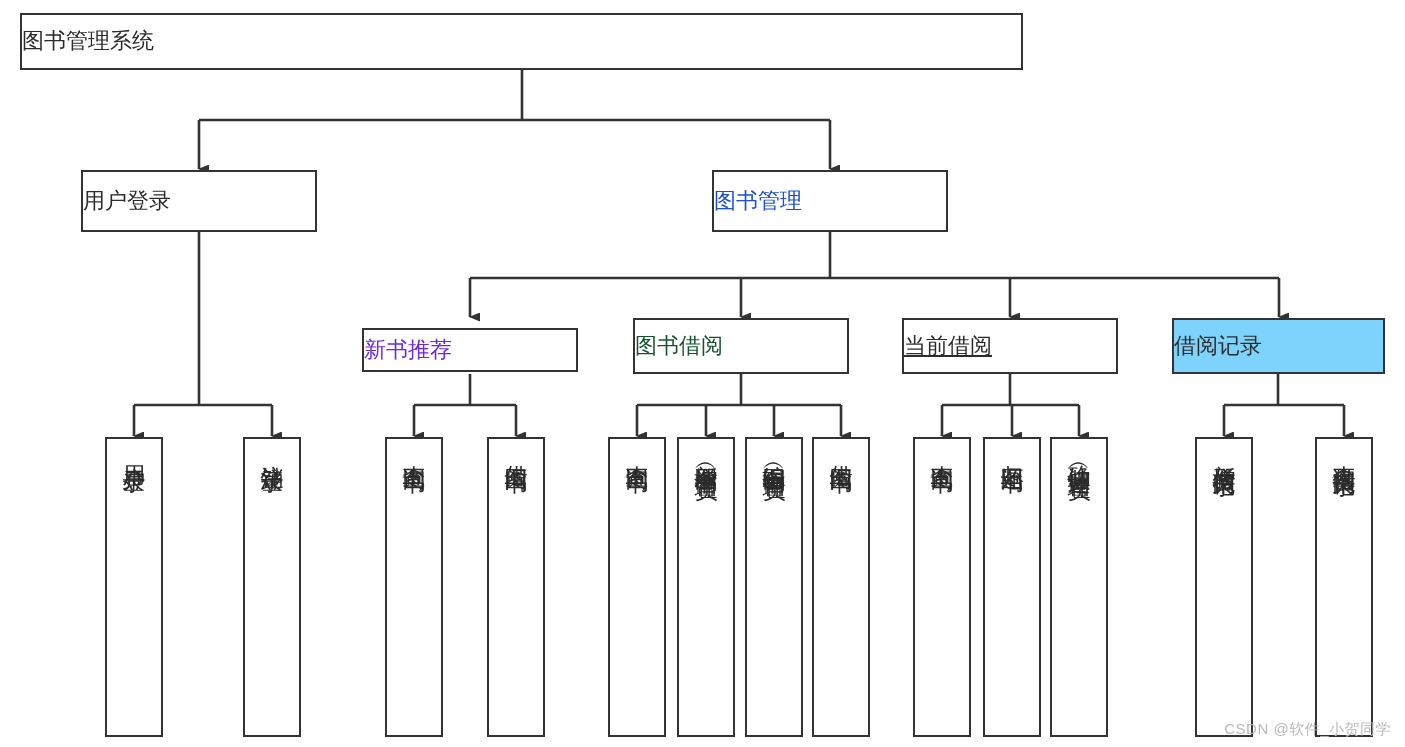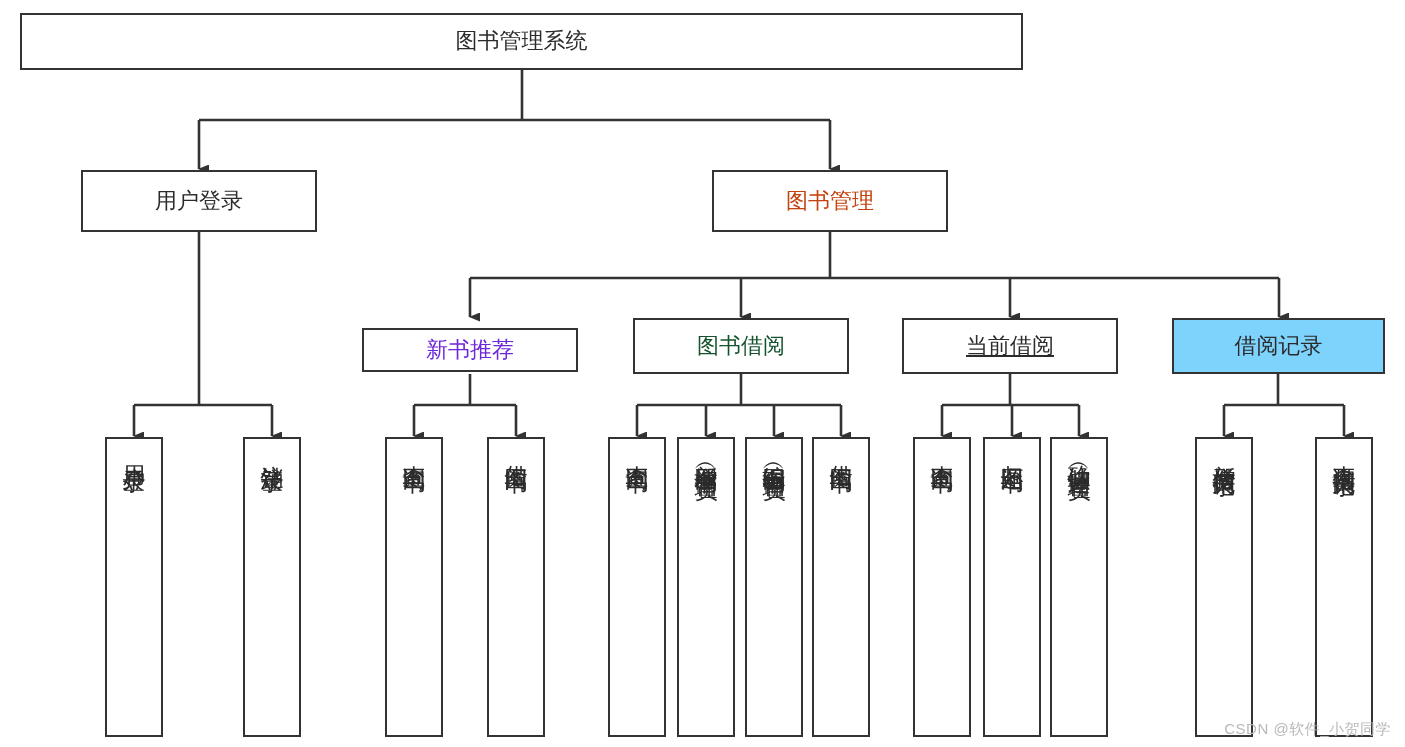--- a/index.html
+++ b/index.html
@@ -26,21 +26,21 @@
     height: 747px;
     pointer-events: none;
   }
   .node {
     position: absolute;
     box-sizing: border-box;
     background: #ffffff;
     border: 2px solid #333333;
     display: flex;
     align-items: center;
-    justify-content: center;
+    justify-content: flex-start;
     color: #2b2b2b;
     line-height: 1.22;
     z-index: 2;
   }
   .node-label {
     display: block;
     text-align: center;
     white-space: pre-line;
   }
   .node.horizontal .node-label {
@@ -118,21 +118,21 @@
       </g>
   </svg>
 
   <div id="node-group">
       <div class="node horizontal" style="left: 20px; top: 13px; width: 1003px; height: 57px; border-color: rgb(51, 51, 51); background: rgb(255, 255, 255); color: rgb(43, 43, 43);">
         <span class="node-label">图书管理系统</span>
       </div>
       <div class="node horizontal" style="left: 81px; top: 170px; width: 236px; height: 62px; border-color: rgb(51, 51, 51); background: rgb(255, 255, 255); color: rgb(43, 43, 43);">
         <span class="node-label">用户登录</span>
       </div>
-      <div class="node horizontal" style="left: 712px; top: 170px; width: 236px; height: 62px; border-color: rgb(51, 51, 51); background: rgb(255, 255, 255); color: #c2410c;">
+      <div class="node horizontal" style="left: 712px; top: 170px; width: 236px; height: 62px; border-color: rgb(51, 51, 51); background: rgb(255, 255, 255); color: #1d4ed8;">
         <span class="node-label">图书管理</span>
       </div>
       <div class="node horizontal" style="left: 362px; top: 328px; width: 216px; height: 44px; border-color: rgb(51, 51, 51); background: rgb(255, 255, 255); color: #6d28d9;">
         <span class="node-label">新书推荐</span>
       </div>
       <div class="node horizontal" style="left: 633px; top: 318px; width: 216px; height: 56px; border-color: rgb(51, 51, 51); background: rgb(255, 255, 255); color: #14532d;">
         <span class="node-label">图书借阅</span>
       </div>
       <div class="node horizontal" style="left: 902px; top: 318px; width: 216px; height: 56px; border-color: rgb(51, 51, 51); background: rgb(255, 255, 255); color: rgb(43, 43, 43); text-decoration: underline;">
         <span class="node-label">当前借阅</span>

